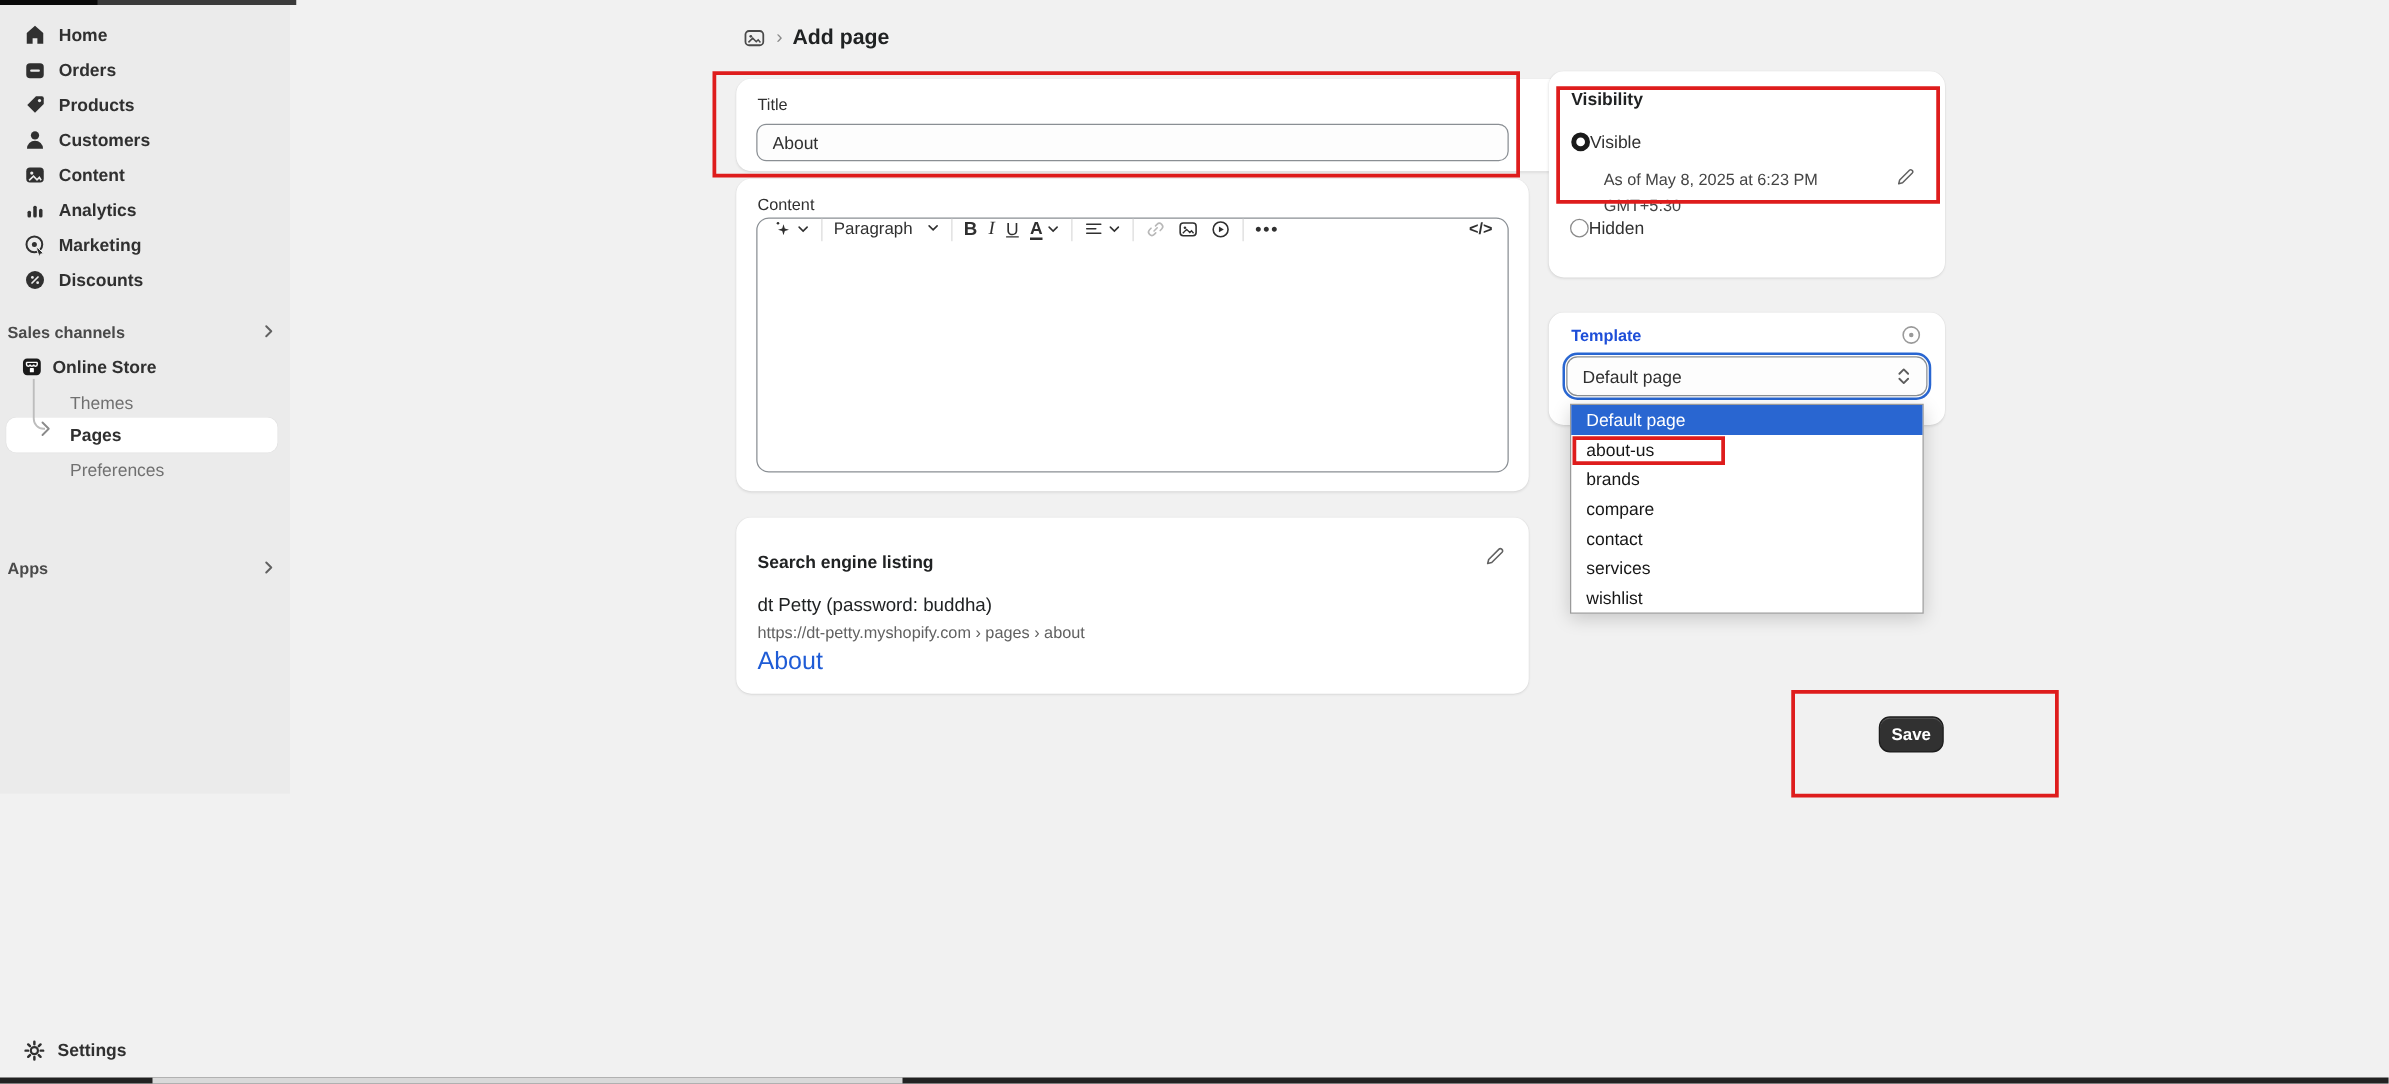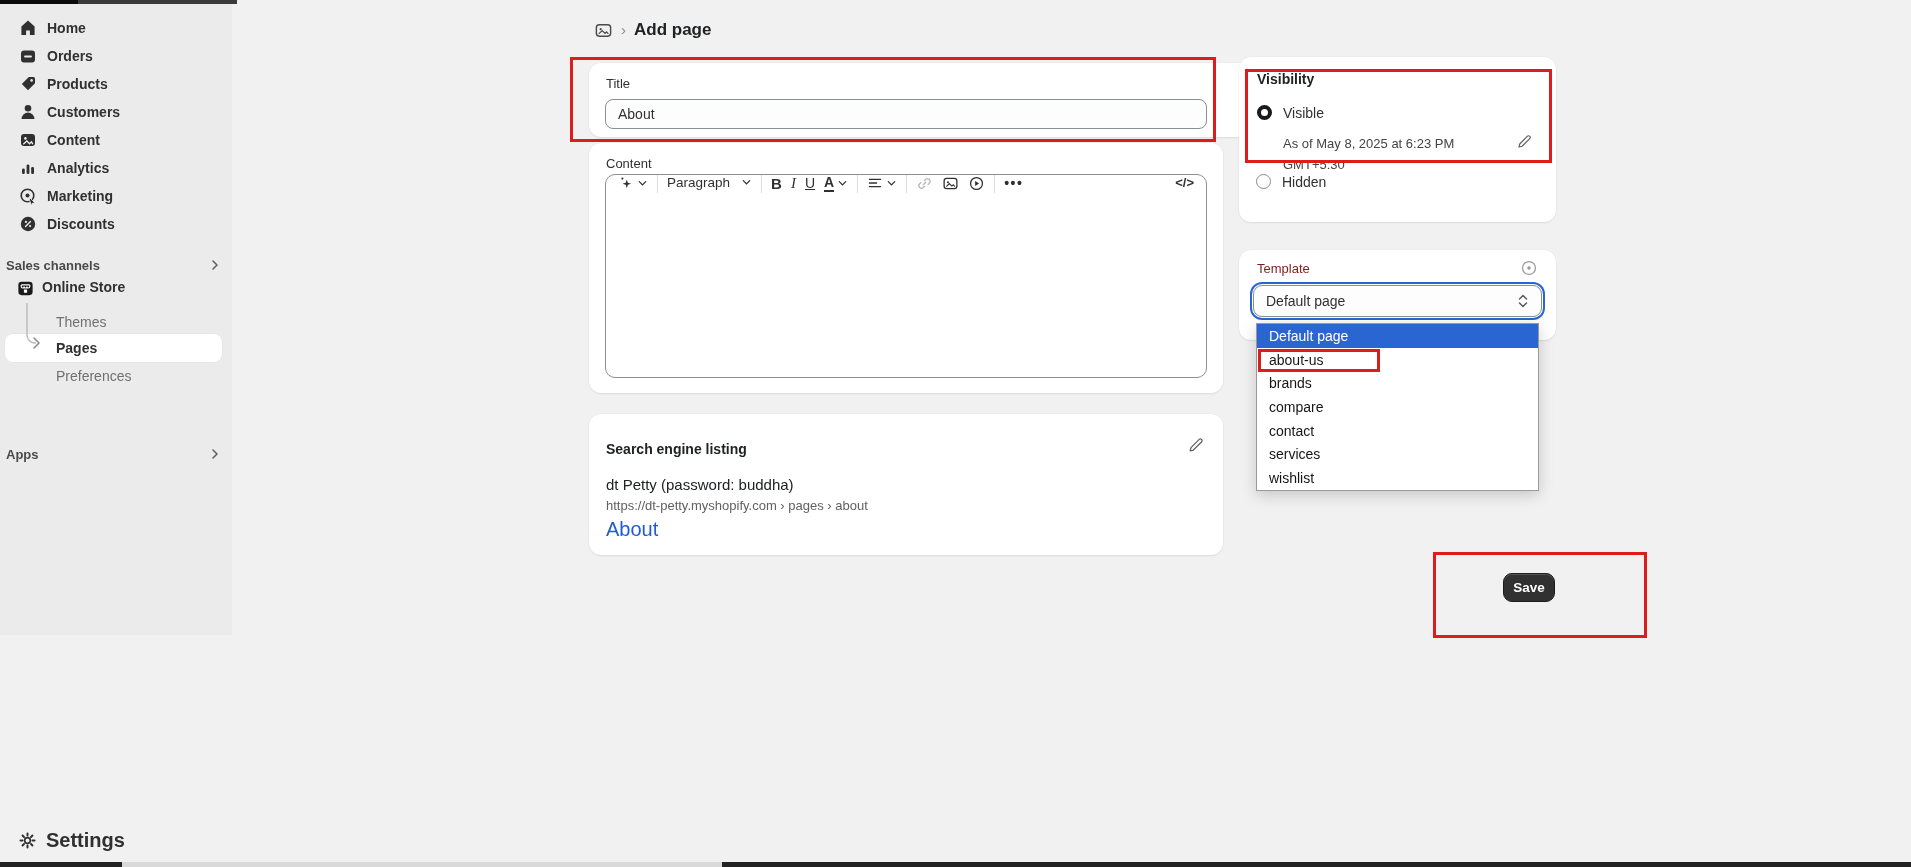--- a/index.html
+++ b/index.html
@@ -11,27 +11,27 @@
   .sidebar { position:absolute; left:0; top:0; width:232px; height:635px; background:var(--sidebar-bg,#ebebeb); }
   .top-strip { position:absolute; left:0; top:0; width:237px; height:4px; background:#3a3a3a; z-index:5; }
   .top-strip::before { content:""; position:absolute; left:0; top:0; width:78px; height:4px; background:#0a0a0a; }
   .nav { position:absolute; left:0; top:14px; right:0; }
   .nav-row { display:flex; align-items:center; height:28px; padding-left:18px; cursor:pointer; }
   .nav-row .ic { width:20px; height:20px; margin-right:9px; display:flex; align-items:center; justify-content:center; }
   .nav-row .lbl { font-size:14px; font-weight:600; color:#303030; }
   .sec-head { position:absolute; left:6px; right:10px; height:22px; display:flex; align-items:center; justify-content:space-between; }
   .sec-head .lbl { font-size:13px; font-weight:600; color:#4a4a4a; }
   .sec-chev { color:#616161; width:14px; height:14px; }
-  .store-row { position:absolute; left:0; right:0; top:279px; height:28px; display:flex; align-items:flex-start; padding-left:16px; cursor:pointer; }
+  .store-row { position:absolute; left:0; right:0; top:279px; height:28px; display:flex; align-items:center; padding-left:16px; cursor:pointer; }
   .store-row .lbl { font-size:14px; font-weight:600; margin-left:7px; }
   .sub-row { position:absolute; left:0; right:0; height:28px; display:flex; align-items:center; padding-left:56px; font-size:14px; font-weight:500; color:#707070; cursor:pointer; }
   .pages-pill { position:absolute; left:5px; right:10px; top:334px; height:28px; background:#fff; border-radius:8px; display:flex; align-items:center; padding-left:51px; font-size:14px; font-weight:600; color:#303030; cursor:pointer; box-shadow:0 0 0 .5px rgba(0,0,0,.04); }
   .tree { position:absolute; left:21px; top:303px; z-index:2; }
   .settings-row { position:absolute; left:0; right:0; top:826px; height:28px; display:flex; align-items:center; padding-left:18px; cursor:pointer; }
-  .settings-row .lbl { font-size:20px; font-weight:600; margin-left:9px; }
+  .settings-row .lbl { font-size:14px; font-weight:600; margin-left:9px; }
 
   
   .crumb { position:absolute; left:594px; top:20px; display:flex; align-items:center; }
   .crumb .sep { color:#8a8a8a; font-size:15px; margin:0 8px 2px 8px; }
   .crumb .title { font-size:17px; font-weight:700; color:#202223; }
 
   
   .card { position:absolute; background:#fff; border-radius:12px; box-shadow:0 1px 2px rgba(0,0,0,.08), 0 0 0 .5px rgba(0,0,0,.03); }
   .card-title { left:589px; top:63px; width:717px; height:74px; }
   .fld-label { position:absolute; left:17px; top:13px; font-size:13px; font-weight:500; color:#303030; }
@@ -54,29 +54,29 @@
   .card-seo { left:589px; top:414px; width:634px; height:141px; }
   .seo-head { position:absolute; left:17px; top:27px; font-size:14px; font-weight:700; color:#202223; }
   .seo-pencil { position:absolute; right:16px; top:22px; width:20px; height:20px; cursor:pointer; }
   .seo-site { position:absolute; left:17px; top:62px; font-size:15px; color:#202223; }
   .seo-url { position:absolute; left:17px; top:84px; font-size:13px; color:#616161; }
   .seo-link { position:absolute; left:17px; top:104px; font-size:20px; color:var(--link-blue,#1f5cd6); cursor:pointer; }
 
   
   .card-vis { left:1239px; top:57px; width:317px; height:165px; }
   .vis-head { position:absolute; left:18px; top:14px; font-size:14px; font-weight:700; color:#202223; }
-  .radio-row { position:absolute; display:flex; align-items:flex-start; gap:11px; cursor:pointer; }
+  .radio-row { position:absolute; display:flex; align-items:flex-end; cursor:pointer; }
   .radio-on { width:15px; height:15px; border-radius:50%; border:4.8px solid #1a1a1a; background:#fff; }
   .radio-off { width:15px; height:15px; border-radius:50%; border:1.6px solid #8a8a8a; background:#fff; }
   .radio-lbl { font-size:14px; color:#303030; }
   .vis-asof { position:absolute; left:44px; top:76px; width:190px; font-size:13px; color:#444; line-height:21px; }
   .vis-pencil { position:absolute; right:22px; top:76px; width:18px; height:18px; cursor:pointer; }
 
   .card-tpl { left:1239px; top:250px; width:317px; height:90px; }
-  .tpl-head { position:absolute; left:18px; top:11px; font-size:13px; font-weight:400; color:#7f1d1d; }
+  .tpl-head { position:absolute; left:18px; top:11px; font-size:13px; font-weight:700; color:#1d4ed8; }
   .tpl-eye { position:absolute; right:18px; top:9px; width:18px; height:18px; cursor:pointer; }
   .tpl-select { position:absolute; left:14px; top:35px; width:289px; height:32px; background:#fdfdfd; border:1px solid #8a8f94; border-radius:9px; display:flex; align-items:center; padding:0 12px; font-size:14px; color:#303030; cursor:pointer; box-shadow:0 0 0 1px #fff, 0 0 0 3px var(--selection-blue,#2966d1); }
   .tpl-select .chev { margin-left:auto; }
 
   .dropdown { position:absolute; left:1256px; top:323px; width:283px; background:#fff; border:1px solid #9a9a9a; box-shadow:0 4px 14px rgba(0,0,0,.18); z-index:20; }
   .dd-item { height:23.7px; display:flex; align-items:center; padding-left:12px; font-size:14px; color:#161616; cursor:pointer; }
   .dd-item.sel { background:var(--selection-blue,#2966d1); color:#fff; font-weight:500; }
 
   .save-btn { position:absolute; left:1503px; top:573px; width:52px; height:29px; background:var(--save-bg,#313131); border:1px solid #1c1c1c; border-radius:9px; color:#fff; font-size:13.5px; font-weight:700; display:flex; align-items:center; justify-content:center; cursor:pointer; box-shadow:inset 0 1px 0 rgba(255,255,255,.18); }
 

